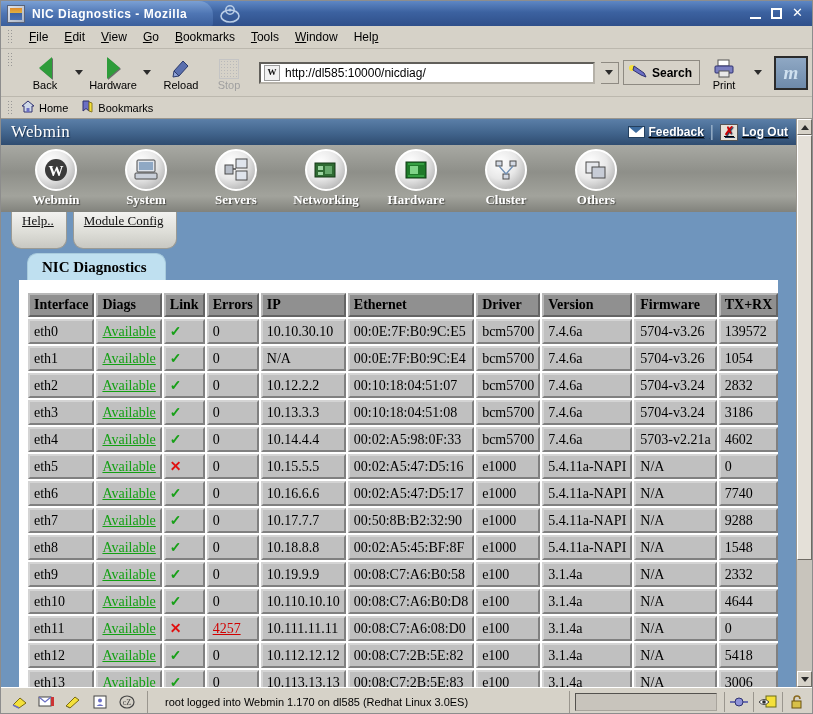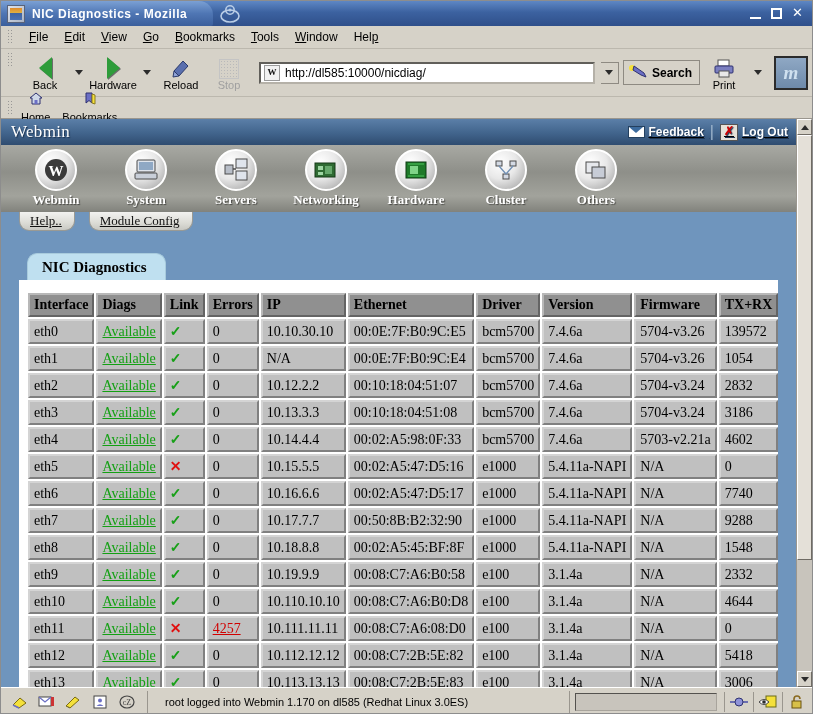--- a/index.html
+++ b/index.html
@@ -213,21 +213,21 @@
     height: 21px;
     background: #d6d2c8;
     display: flex; align-items: center;
     padding-left: 20px;
     border-bottom: 1px solid #9a968e;
     position: relative;
     gap: 12px;
   }
   .perbtn {
     display: flex; align-items: center;
-    font-size: 11px; gap: 4px; flex-direction: column;
+    font-size: 11px; gap: 4px;
   }
 
   
   .viewport {
     position: relative;
     height: 568px;
     background: #6f95bd;
     overflow: hidden;
   }
   .content {
@@ -319,26 +319,25 @@
     gap: 6px;
     position: relative;
     top: -1px;
   }
   .helptab {
     background: linear-gradient(to bottom, #f2f2f0 0%, #dcdcd6 60%, #c8c8c2 100%);
     border: 1px solid #9a9a94;
     border-top: none;
     border-bottom-left-radius: 10px;
     border-bottom-right-radius: 10px;
-    padding: 1px 12px 1px 10px;
+    padding: 1px 12px 19px 10px;
     font-family: "Liberation Serif", serif;
     font-size: 13px;
     text-decoration: underline;
     color: #111;
-    margin-left: 8px;
   }
 
   .pagebody {
     margin: 18px 18px 0 18px;
     position: relative;
   }
   .nicTab {
     display: inline-block;
     background: #bfe0f0;
     border-top-left-radius: 10px;

